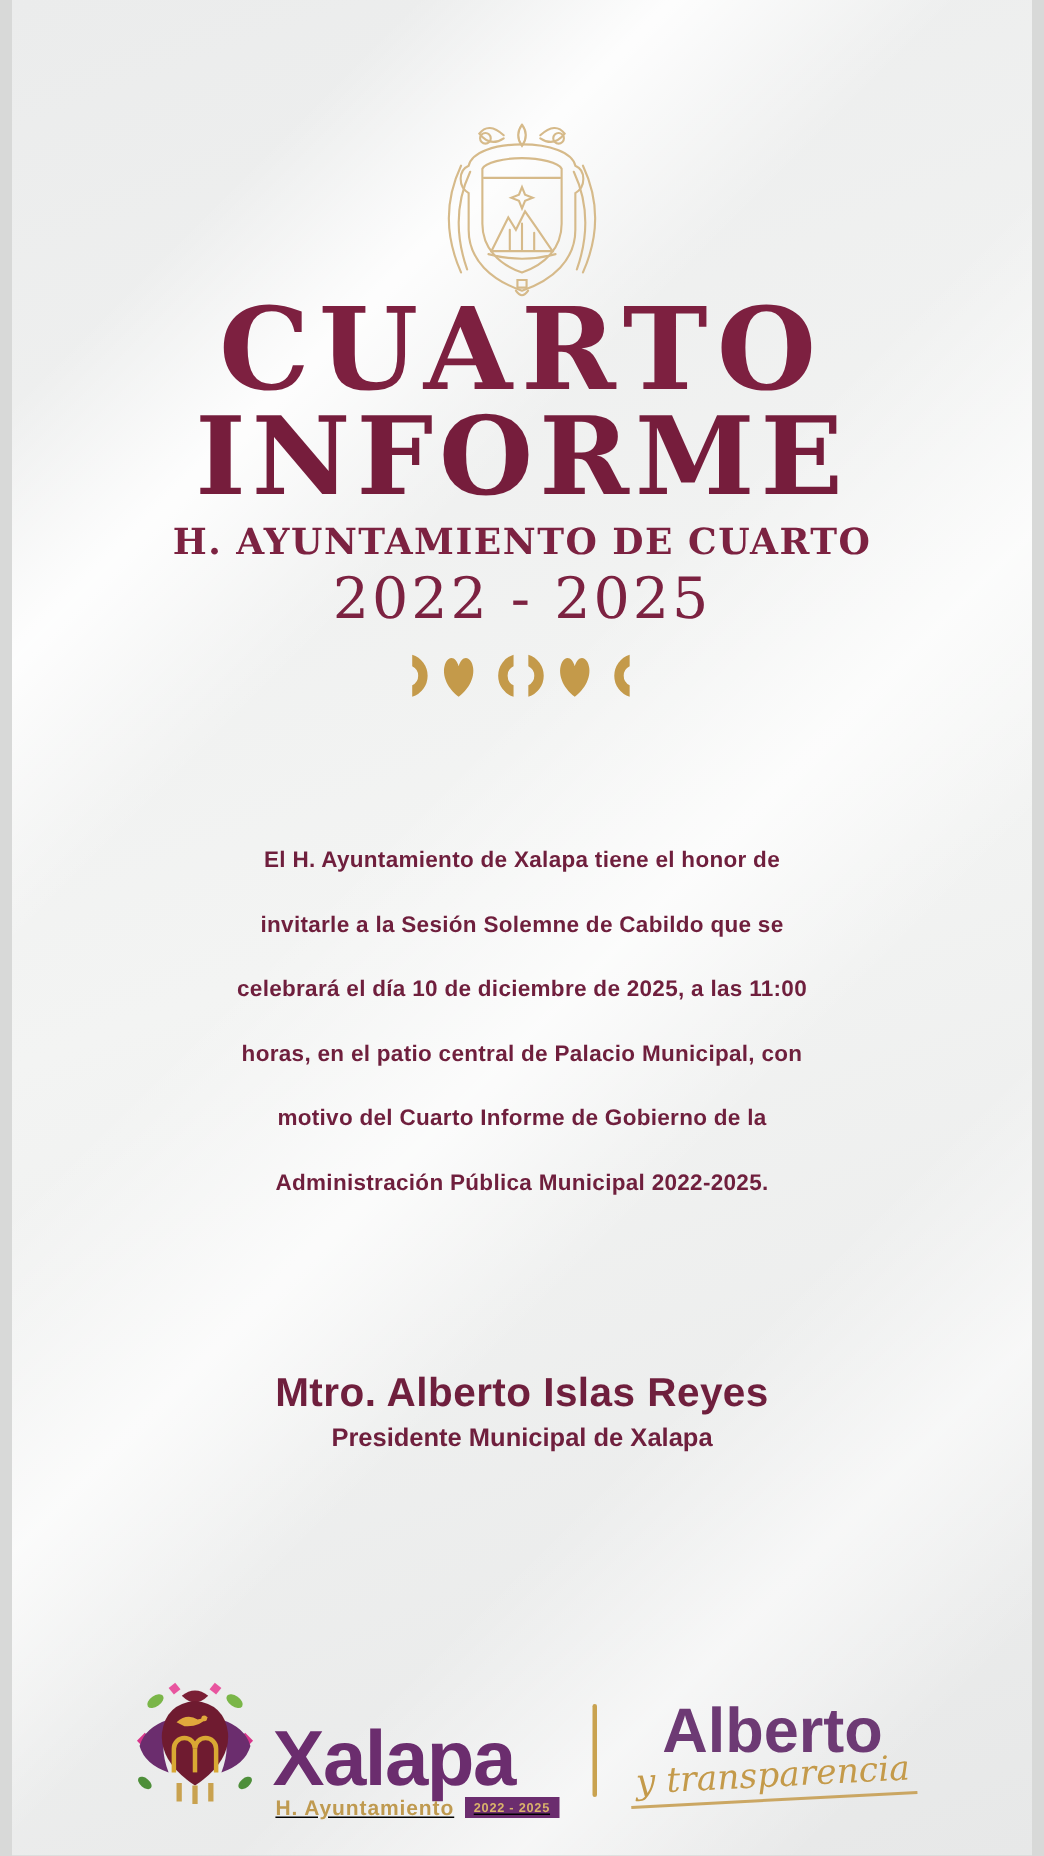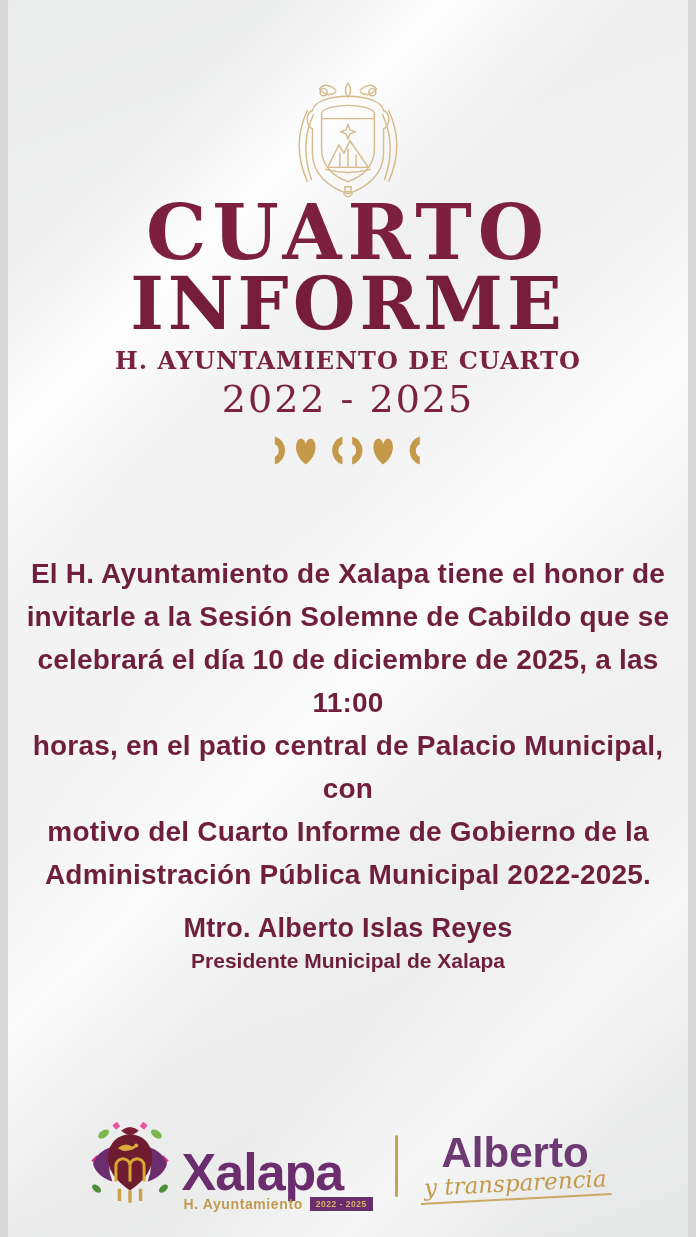--- a/index.html
+++ b/index.html
@@ -35,31 +35,31 @@
   }
   .years{
     font-family:"DejaVu Serif","Liberation Serif",serif;
     font-size:38px;letter-spacing:2px;
     color:#7c2241;margin-top:2px;
   }
   .ornament{margin-top:14px;}
   .invitation{
     position:absolute;top:552px;left:18px;right:18px;
     margin:0;text-align:center;white-space:pre-line;
-    font-size:28px;line-height:43px;font-weight:600;
+    font-size:15px;line-height:43px;font-weight:600;
     color:#6f1f3d;letter-spacing:.2px;
   }
   .signature{top:888px;text-align:center;flex-direction:column;align-items:center;color:#6f1f3d;}
   .sig-name{font-size:27px;font-weight:800;letter-spacing:.3px;margin-top:25px;}
-  .sig-role{font-size:21px;font-weight:bold;margin-top:5px;}
+  .sig-role{font-size:17px;font-weight:bold;margin-top:5px;}
   .footer{top:1120px;align-items:center;gap:12px;}
   .logo-lockup{display:flex;align-items:flex-end;gap:8px;}
   .wordmark-block{display:flex;flex-direction:column;align-items:flex-start;}
   .wordmark{font-size:52px;font-weight:bold;color:#6b2d6e;letter-spacing:-1px;line-height:1;}
-  .wordmark-sub{display:flex;align-items:center;margin-top:-2px;margin-left:2px;}
+  .wordmark-sub{display:flex;align-items:center;margin-top:-2px;margin-left:2px;text-decoration:underline;}
   .wordmark-sub-label{font-size:14px;font-weight:bold;color:#bf9a50;letter-spacing:.6px;}
   .badge{
     display:inline-block;margin-left:7px;padding:2px 6px 2px 6px;
     background:#6b2d6e;color:#d9b36a;font-size:8.5px;font-weight:bold;letter-spacing:.5px;
   }
   .divider{width:3px;height:62px;background:#c9a24f;border-radius:2px;margin:0 10px;}
   .slogan{display:flex;flex-direction:column;align-items:center;}
   .slogan-1{font-size:42px;font-weight:800;color:#6d3a74;line-height:1;letter-spacing:0;}
   .slogan-2{
     font-family:"DejaVu Serif","Liberation Serif",serif;font-style:italic;

